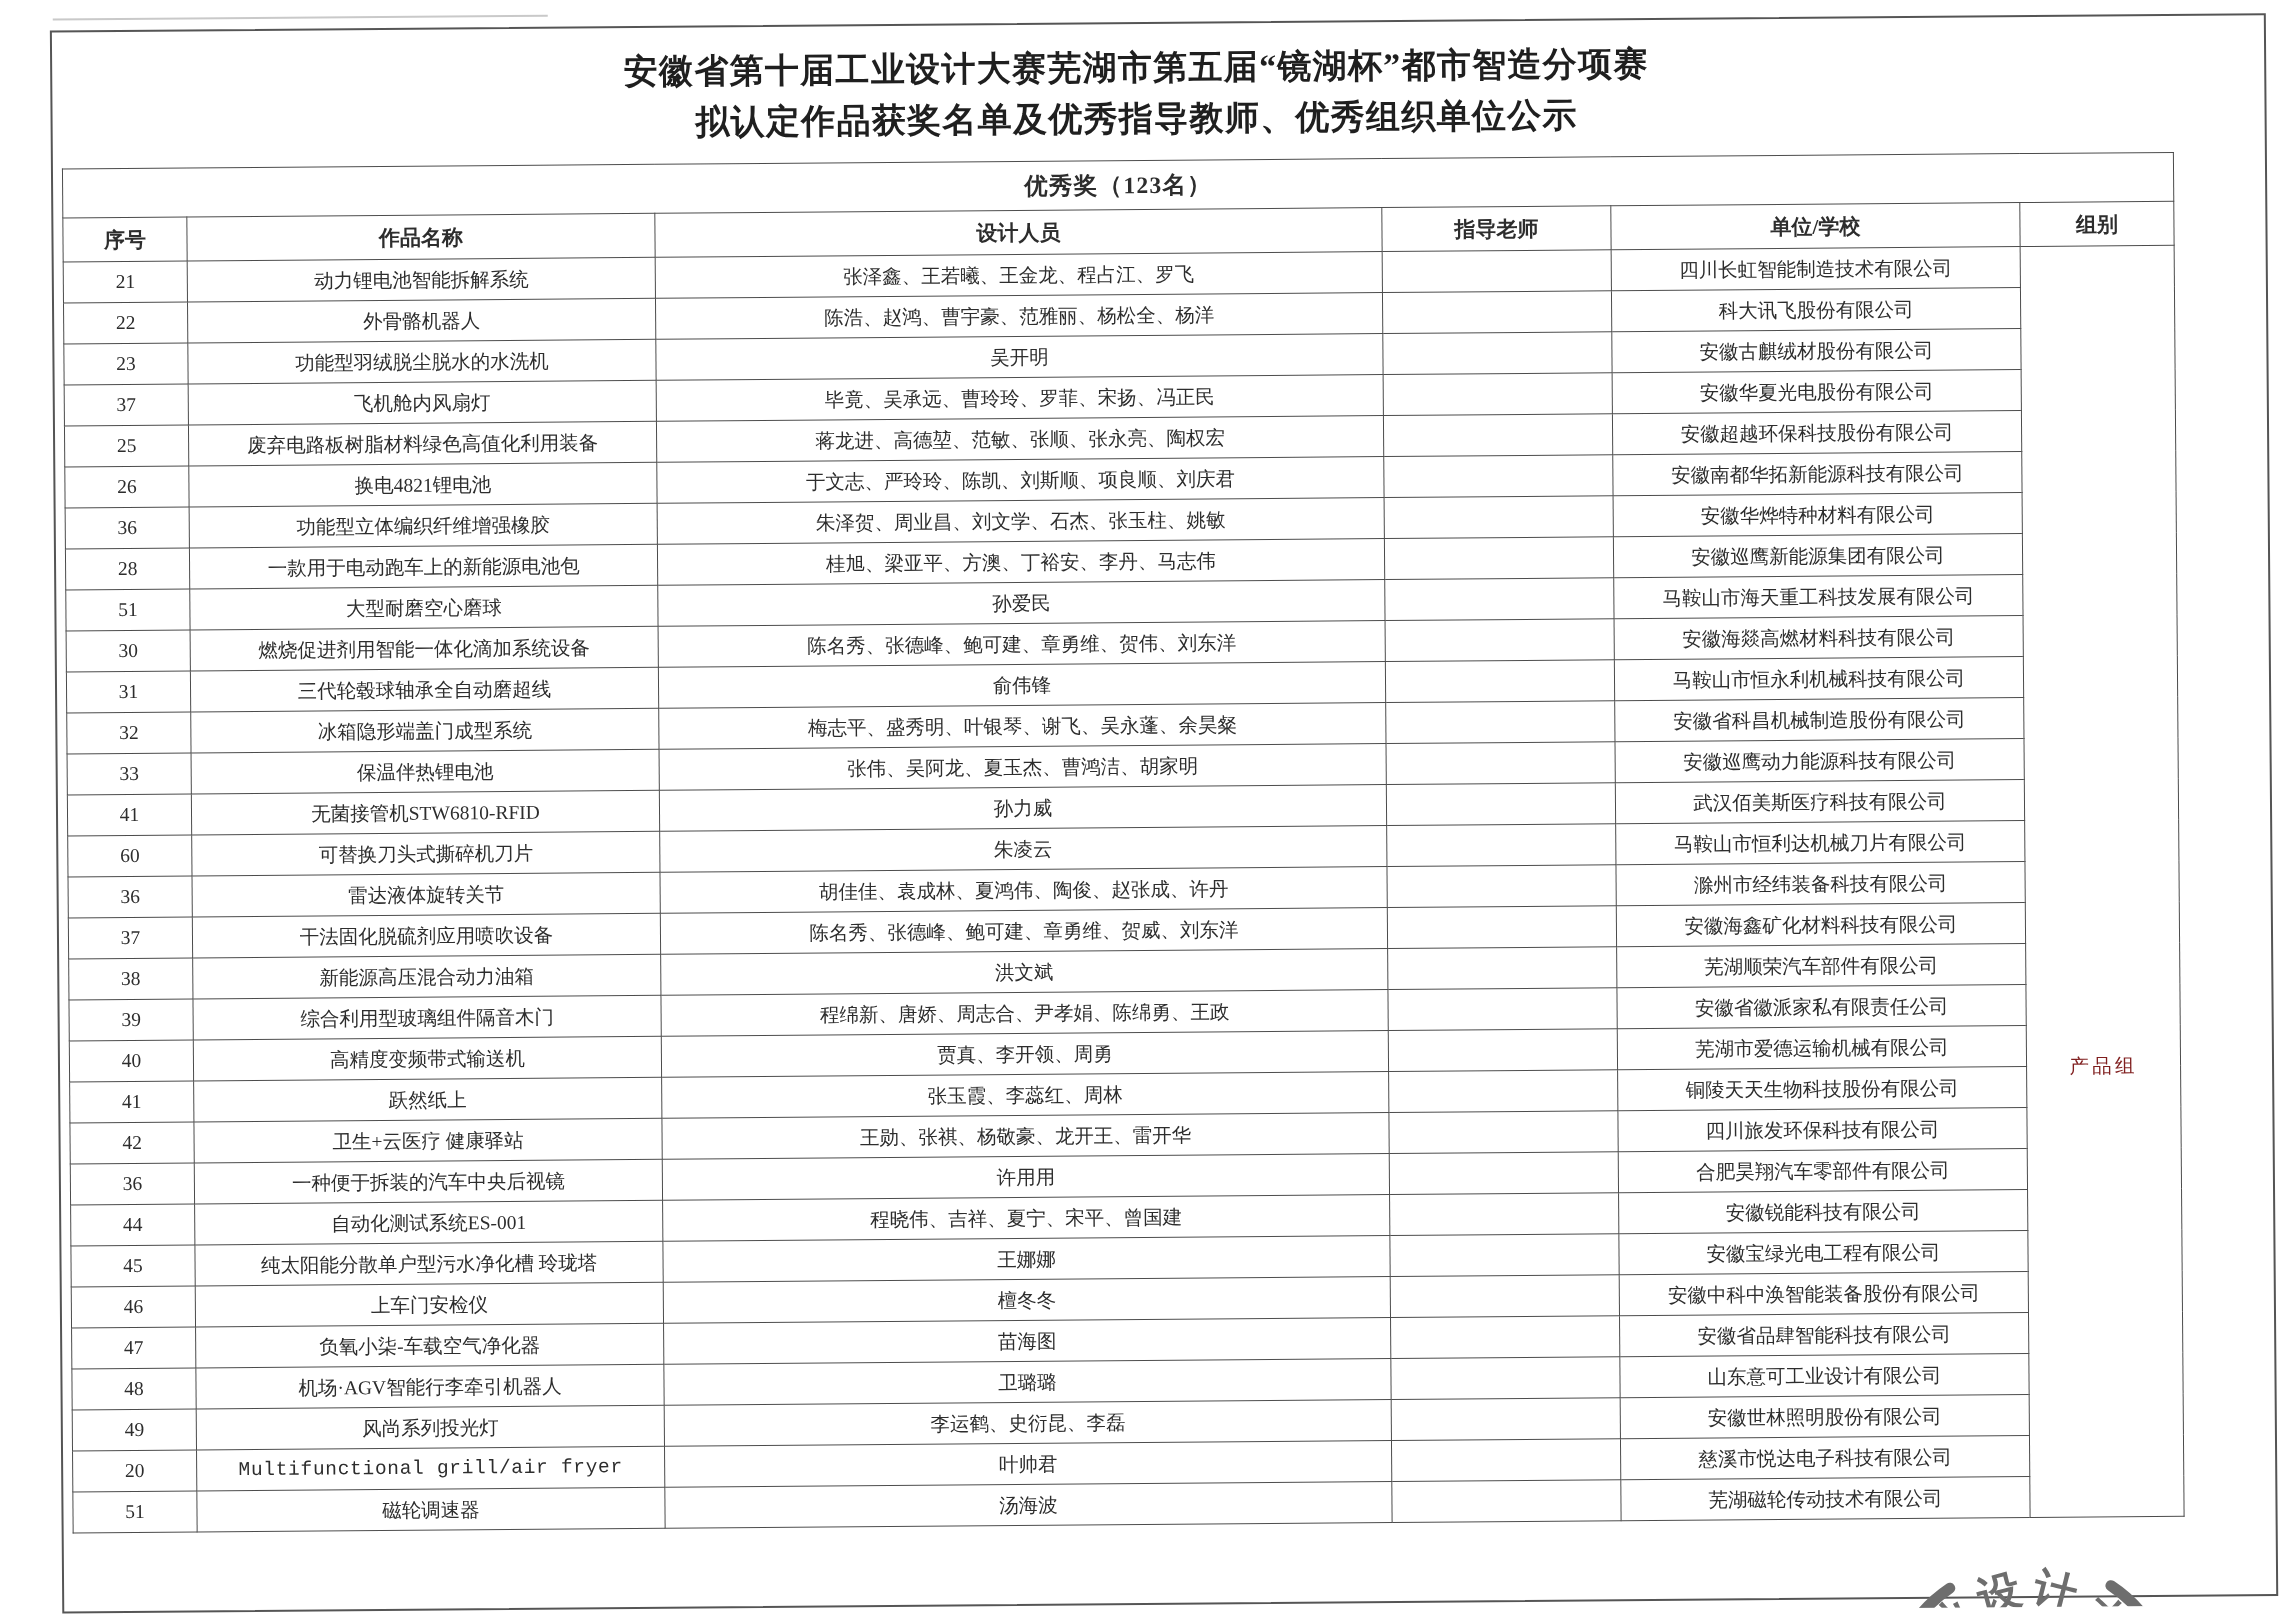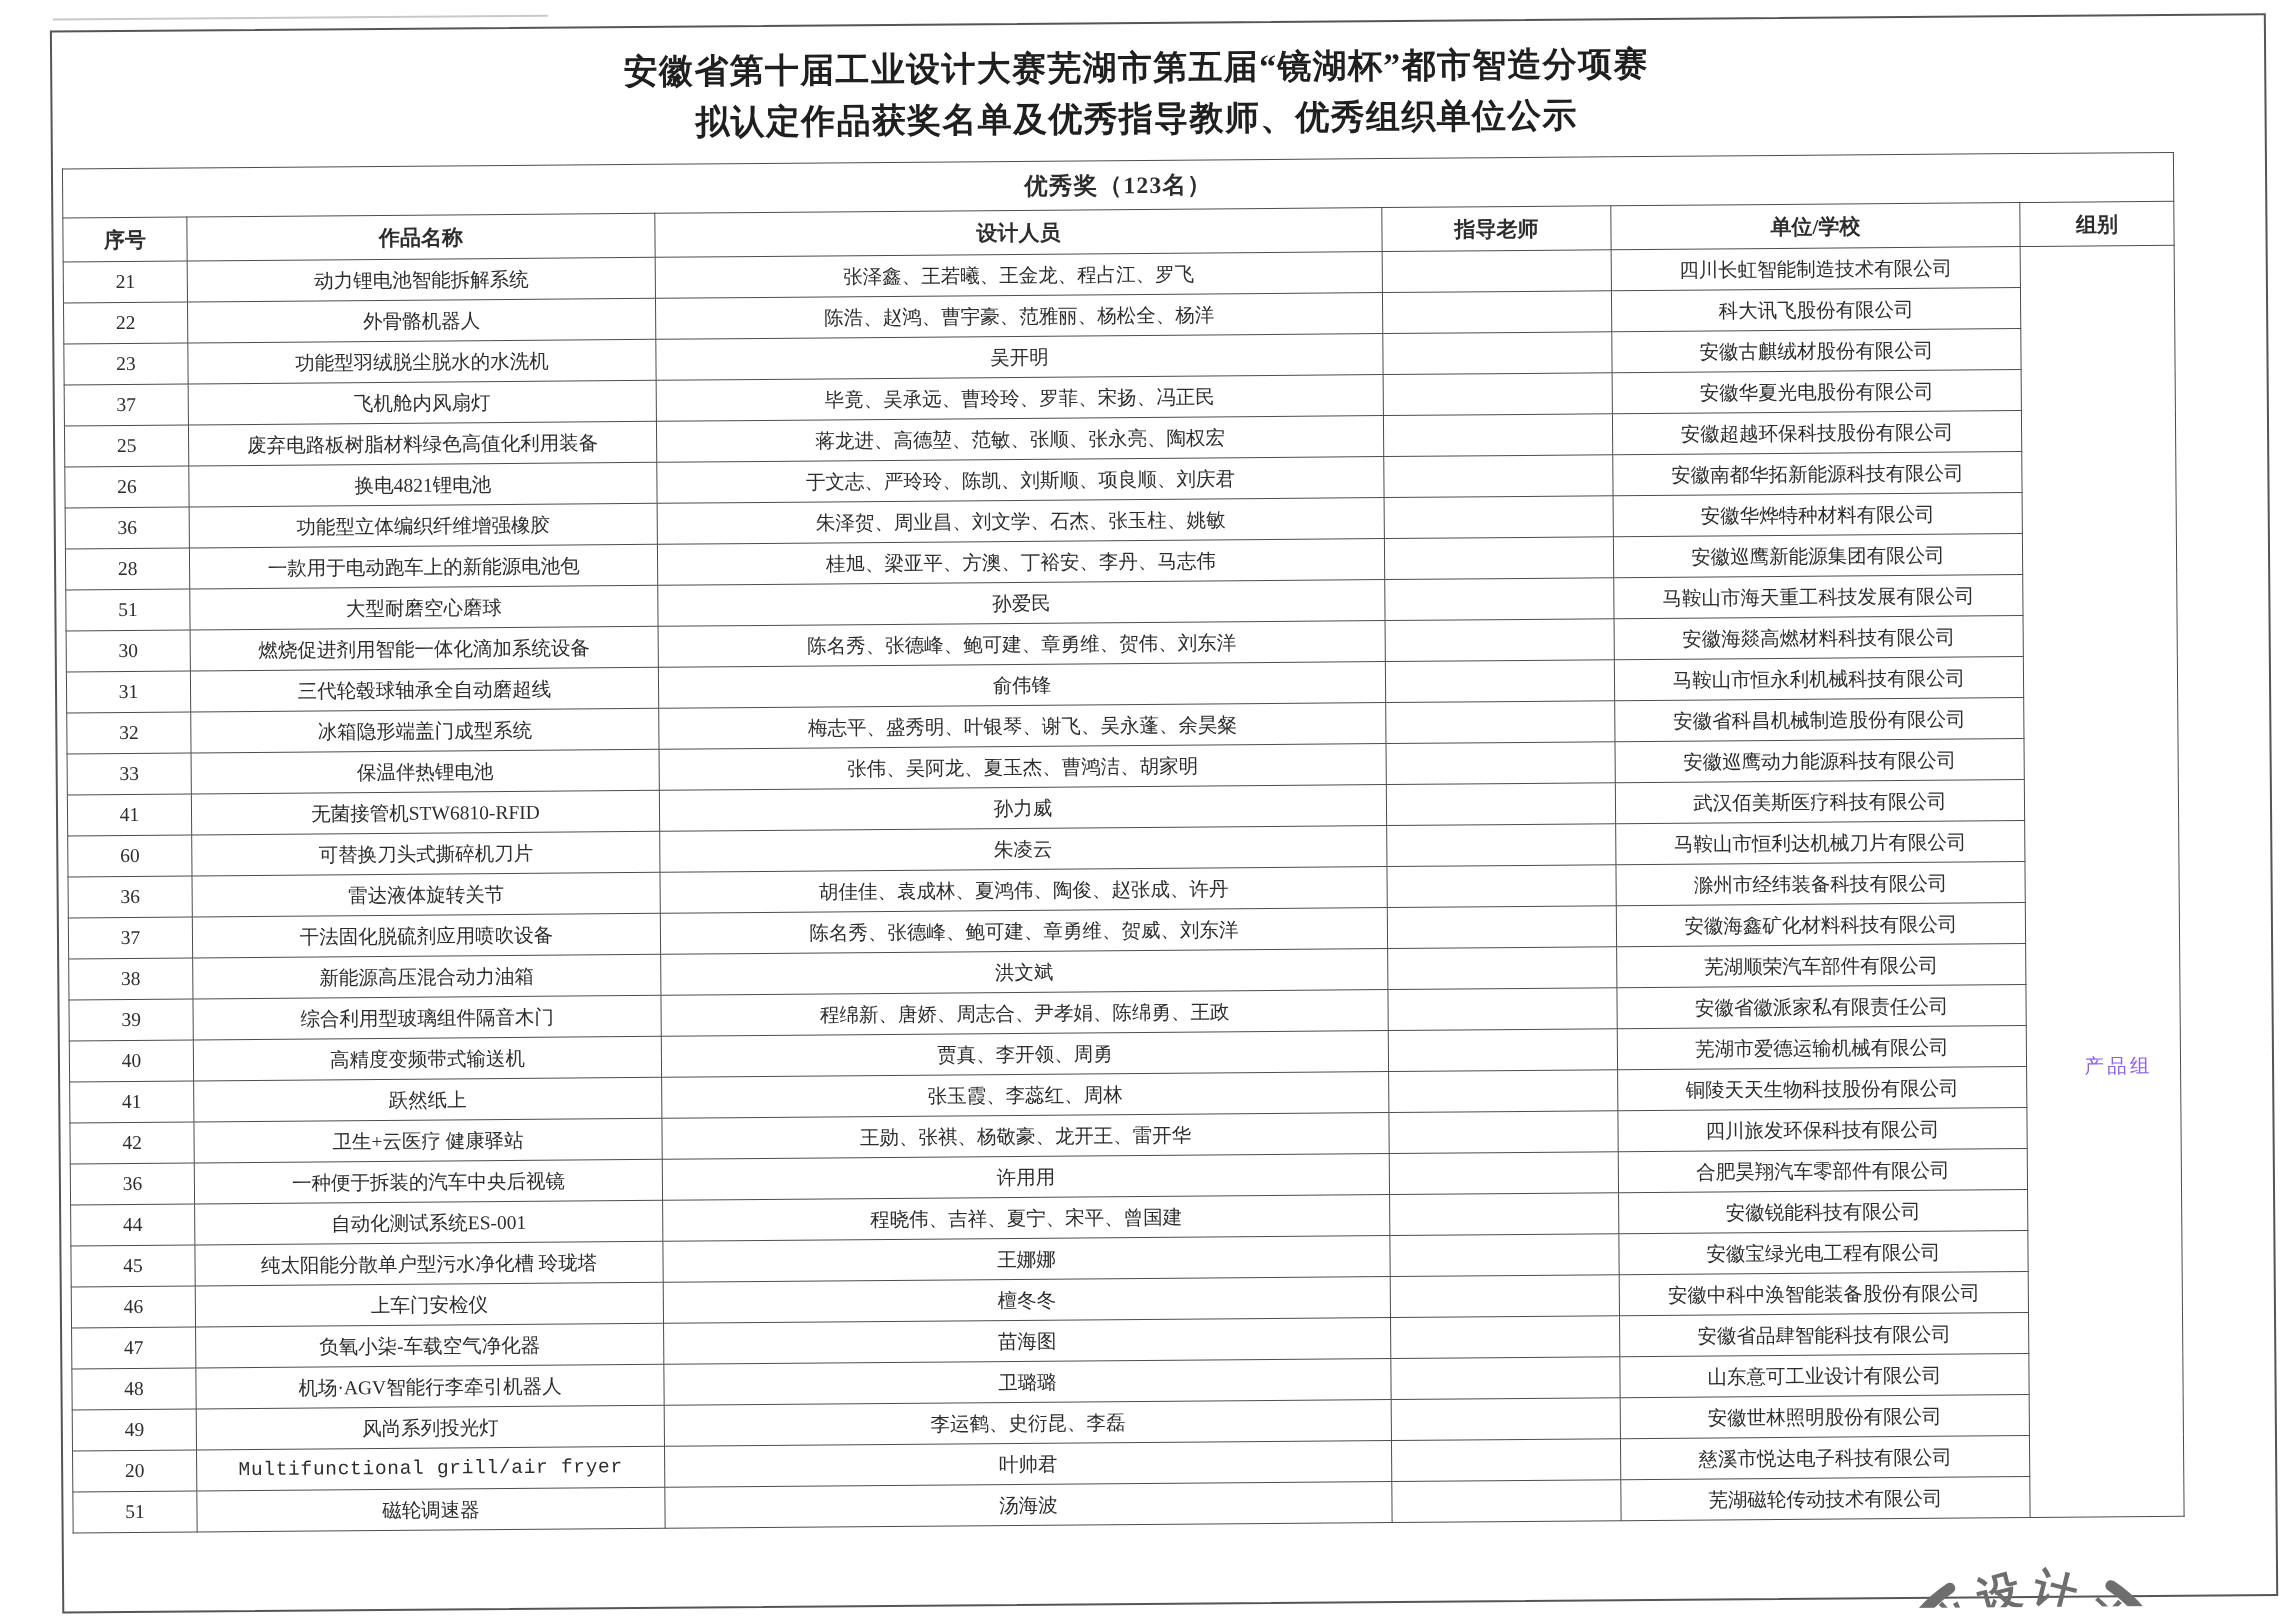--- a/index.html
+++ b/index.html
@@ -60,25 +60,24 @@
   tr.head-row th {
     height:43px;
     font-size:21px;
     font-weight:bold;
   }
   tbody.rows tr { height:41px; }
   td.group-cell { position:relative; }
   .group-label {
     position:absolute; left:50%; top:63.5%;
     transform:translateX(-50%);
-    color:#8b5cf6;
+    color:#7f1d1d;
     font-size:19.5px;
     letter-spacing:3.3px;
     white-space:nowrap;
-    margin-left:15px;
   }
   td.latin {
     font-family:"Liberation Mono","DejaVu Sans Mono",monospace;
     color:#7a7a7a;
     font-size:17px;
     letter-spacing:0.7px;
   }
   .stamp {
     position:absolute; left:1869px; top:1540px;
     width:313px; height:74px;

